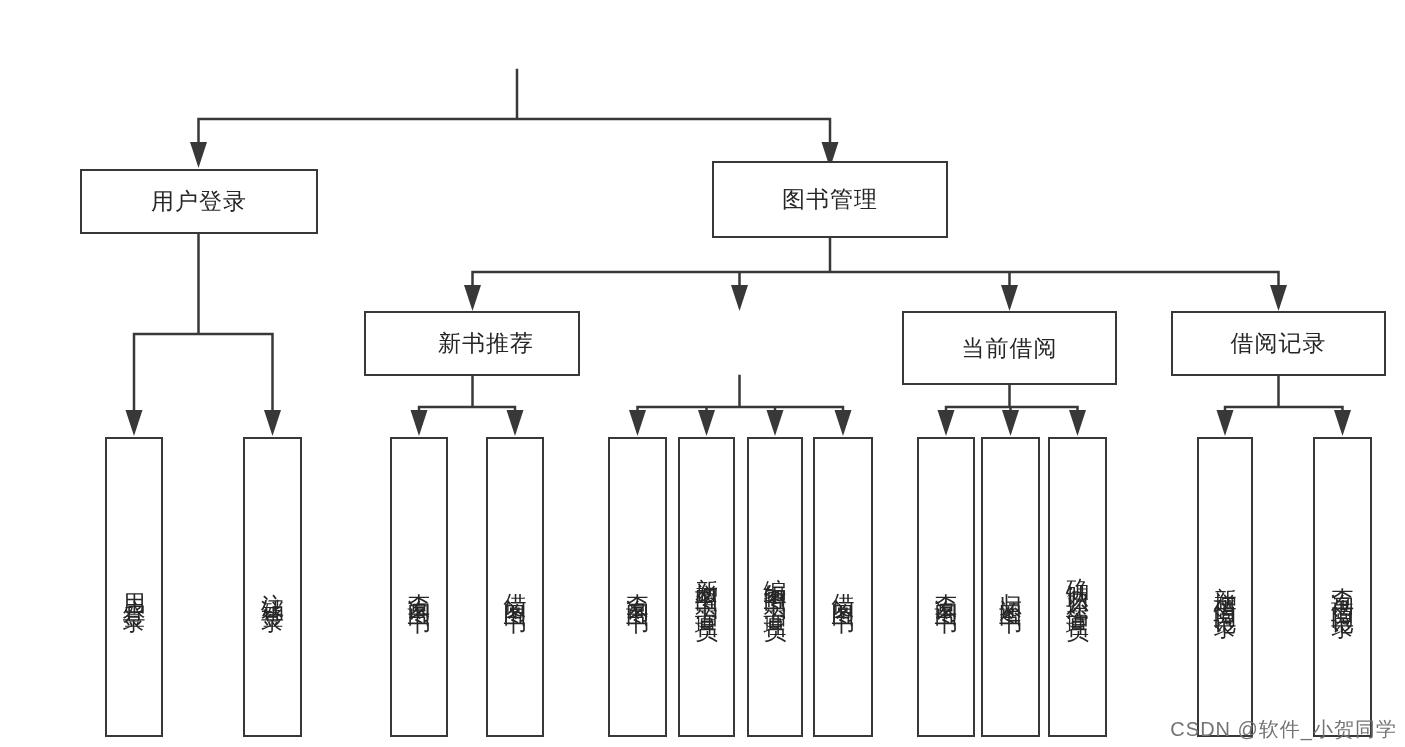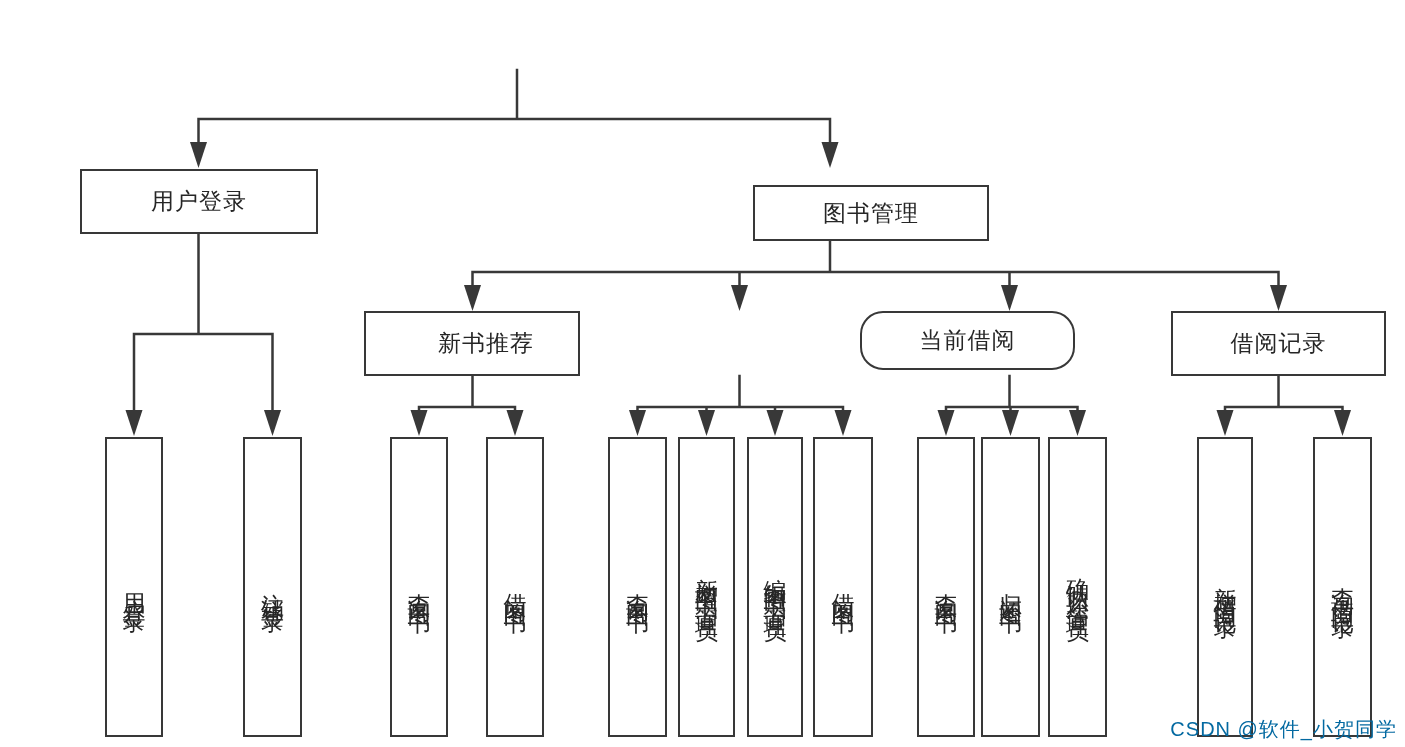--- a/index.html
+++ b/index.html
@@ -48,21 +48,21 @@
     letter-spacing: 6px;
     line-height: 1;
     white-space: nowrap;
     color: #262626;
   }
   .watermark {
     position: absolute;
     right: 8px;
     bottom: 4px;
     font-size: 20px;
-    color: #0369a1;
+    color: #737373;
     letter-spacing: 1px;
     white-space: nowrap;
   }
 </style>
 </head>
 <body>
 
 <div id="canvas">
 
   <svg id="connectors" viewBox="0 0 1405 747" xmlns="http://www.w3.org/2000/svg" aria-hidden="true">
@@ -118,24 +118,24 @@
       <polygon points="937.5,410 954.5,410 946,436"></polygon>
       <polygon points="1002,410 1019,410 1010.5,436"></polygon>
       <polygon points="1069,410 1086,410 1077.5,436"></polygon>
       <polygon points="1216.5,410 1233.5,410 1225,436"></polygon>
       <polygon points="1334,410 1351,410 1342.5,436"></polygon>
     </g>
   </svg>
 
 
   <div class="hbox" style="left:80px; top:169px; width:238px; height:65px;">用户登录</div>
-  <div class="hbox" style="left:712px; top:185px; width:236px; height:56px;margin-left:41px;">图书管理</div>
+  <div class="hbox" style="left:712px; top:161px; width:236px; height:77px;">图书管理</div>
 
   <div class="hbox" style="left:364px; top:311px; width:216px; height:65px;padding-left:28px;">新书推荐</div>
-  <div class="hbox" style="left:860px; top:311px; width:215px; height:59px;border-radius:23px;">当前借阅</div>
+  <div class="hbox" style="left:902px; top:311px; width:215px; height:74px;">当前借阅</div>
   <div class="hbox" style="left:1171px; top:311px; width:215px; height:65px;">借阅记录</div>
 
   <div class="vbox" style="left:105px; width:58px;">
     <span class="vtext">用户登录</span>
   </div>
   <div class="vbox" style="left:243px; width:59px;">
     <span class="vtext">注销登录</span>
   </div>
 
   <div class="vbox" style="left:390px; width:58px;">

